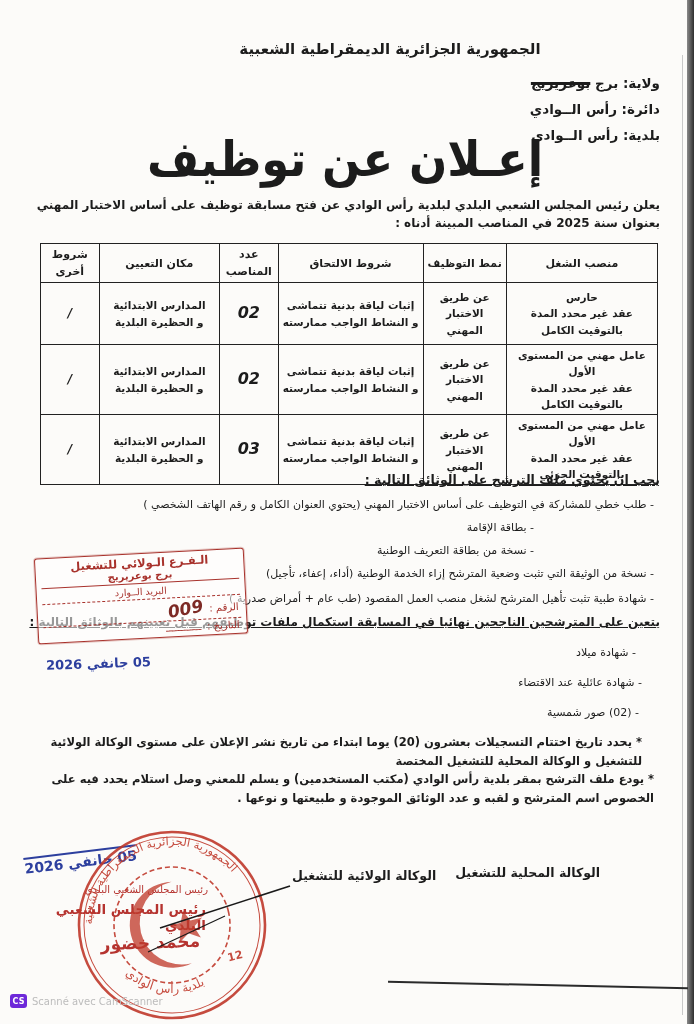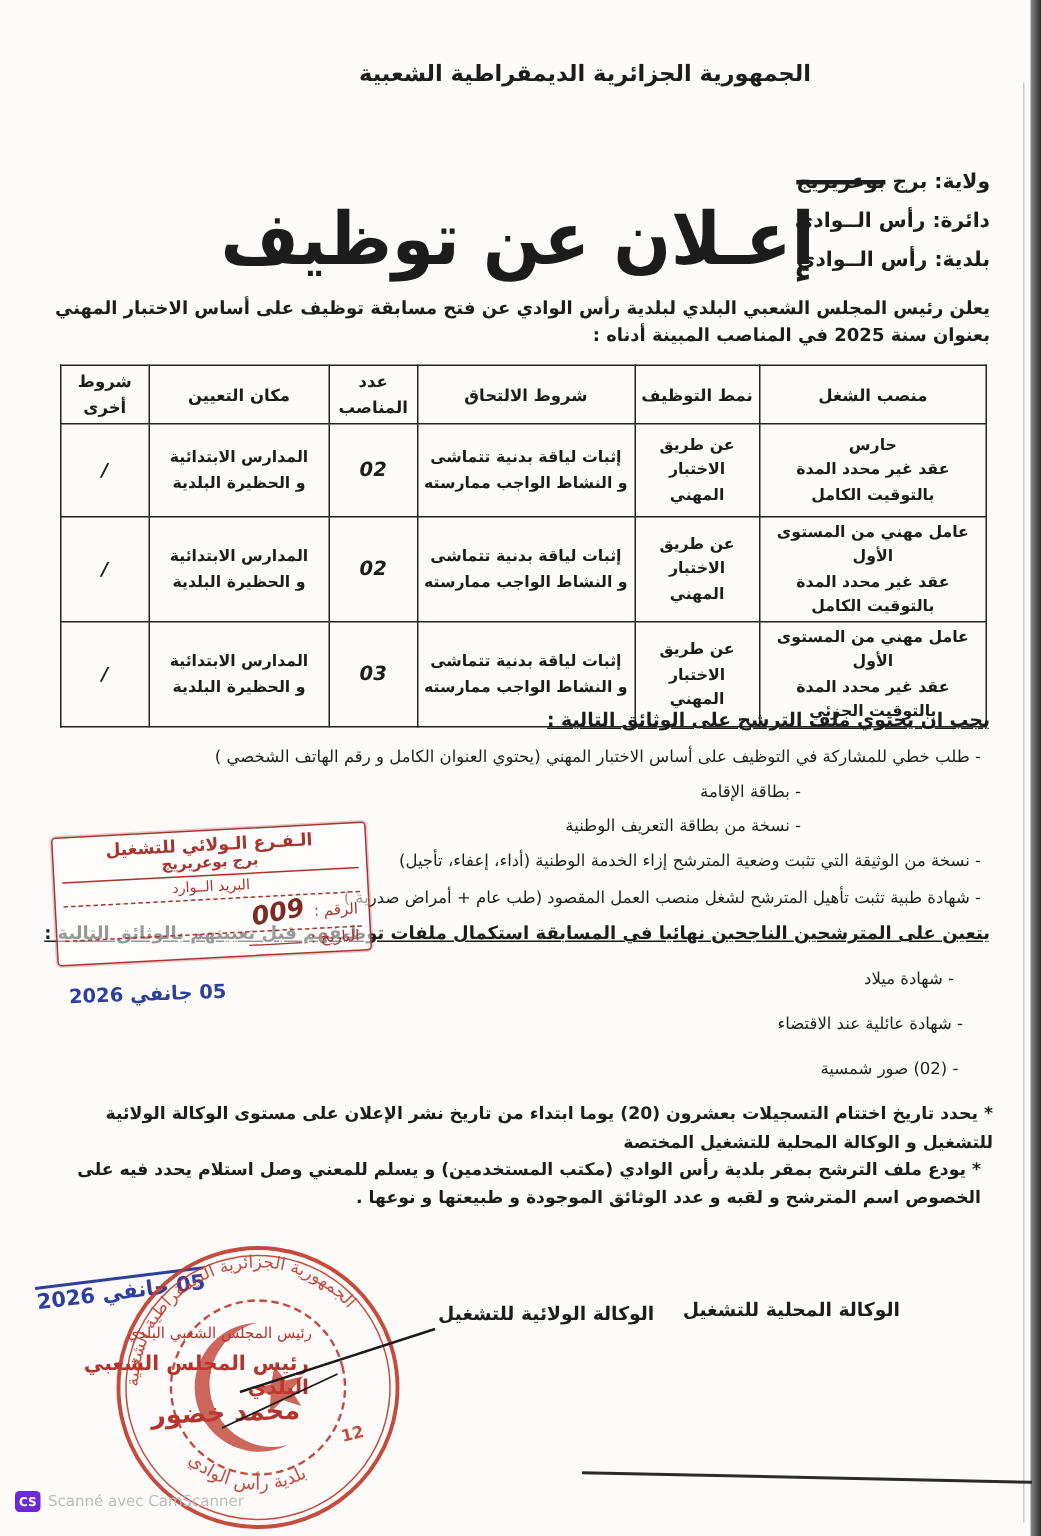--- a/index.html
+++ b/index.html
@@ -6,32 +6,32 @@
   #page{position:relative;width:694px;height:1024px;background:#fcfbf9;overflow:hidden;
         font-family:"DejaVu Sans",sans-serif;color:#1c1c1c;margin:0 auto;}
   .abs{position:absolute;}
   .rtl{direction:rtl;unicode-bidi:plaintext;}
   
   #edge-right{right:0;top:0;width:7px;height:1024px;background:linear-gradient(to right,#8a8a8a,#2e2e2e);}
   #edge-right-line{right:11px;top:55px;width:1px;height:960px;background:#c9c9c9;}
   #edge-bottom-line{left:388px;top:984px;width:300px;height:2px;background:#2a2a2a;transform:rotate(1.2deg);}
   
   #republic{left:205px;top:40px;width:370px;text-align:center;font-size:15px;font-weight:bold;}
-  #region-block{right:34px;top:70px;text-align:right;font-size:13.5px;font-weight:bold;line-height:26px;margin-top:38px;}
+  #region-block{right:34px;top:70px;text-align:right;font-size:13.5px;font-weight:bold;line-height:26px;}
   .struck{text-decoration:line-through;text-decoration-thickness:2.5px;}
   #title{left:120px;top:133px;width:450px;text-align:center;font-size:45px;font-weight:bold;
          letter-spacing:1px;transform:scaleY(1.08);}
   #intro{right:34px;top:196px;width:625px;text-align:right;font-size:12px;font-weight:bold;line-height:18px;}
   #intro .l2{text-align:right;}
   
   #jobs-table{left:40px;top:243px;width:618px;border-collapse:collapse;direction:rtl;table-layout:fixed;}
   #jobs-table th,#jobs-table td{border:1.5px solid #222;text-align:center;vertical-align:middle;
          font-size:10.5px;font-weight:bold;padding:2px 3px;line-height:1.55;}
   #jobs-table th{height:30px;font-size:11px;}
-  #jobs-table td.num{font-style:italic;font-size:13px;}
+  #jobs-table td.num{font-style:italic;font-size:16px;}
   #jobs-table td.slash{font-style:italic;font-size:12px;}
   .c-pos{width:24.5%;} .c-mode{width:13.5%;} .c-cond{width:23.5%;}
   .c-num{width:9.5%;} .c-loc{width:19.5%;} .c-other{width:9.5%;}
   
   .sec-head{text-align:right;font-weight:bold;font-size:12.5px;text-decoration:underline;}
   .doc-item{text-align:right;font-size:11px;white-space:nowrap;}
   .note{text-align:right;font-size:11.5px;font-weight:bold;line-height:19px;}
   #remark{right:54px;top:810px;font-size:11.5px;text-align:right;}
   #remark .lbl{font-weight:bold;}
   
@@ -179,21 +179,21 @@
   <div class="abs rtl doc-item" style="right:160px;top:521px;">- بطاقة الإقامة</div>
   <div class="abs rtl doc-item" style="right:160px;top:544px;">- نسخة من بطاقة التعريف الوطنية</div>
   <div class="abs rtl doc-item" style="right:40px;top:567px;">- نسخة من الوثيقة التي تثبت وضعية المترشح إزاء الخدمة الوطنية  (أداء، إعفاء، تأجيل)</div>
   <div class="abs rtl doc-item" style="right:40px;top:592px;">- شهادة طبية تثبت تأهيل المترشح لشغل منصب العمل المقصود (طب عام + أمراض صدرية )</div>
 
   <div class="abs rtl sec-head" style="right:34px;top:615px;font-size:12px;">يتعين على المترشحين الناجحين نهائيا في المسابقة استكمال  ملفات توظيفهم قبل تعيينهم  بالوثائق التالية :</div>
   <div class="abs rtl doc-item" style="right:58px;top:646px;">- شهادة ميلاد</div>
   <div class="abs rtl doc-item" style="right:52px;top:676px;">- شهادة عائلية عند الاقتضاء</div>
   <div class="abs rtl doc-item" style="right:55px;top:706px;">- (02) صور شمسية</div>
 
-  <div class="abs rtl note" style="right:32px;top:733px;width:600px;text-align:right;">* يحدد تاريخ اختتام التسجيلات بعشرون (20) يوما ابتداء من تاريخ نشر الإعلان على مستوى  الوكالة الولائية للتشغيل و الوكالة المحلية للتشغيل المختصة</div>
+  <div class="abs rtl note" style="right:52px;top:733px;width:600px;text-align:right;">* يحدد تاريخ اختتام التسجيلات بعشرون (20) يوما ابتداء من تاريخ نشر الإعلان على مستوى  الوكالة الولائية للتشغيل و الوكالة المحلية للتشغيل المختصة</div>
   <div class="abs rtl note" style="right:40px;top:770px;width:610px;">* يودع ملف الترشح بمقر بلدية رأس الوادي (مكتب المستخدمين) و يسلم للمعني وصل استلام يحدد فيه على الخصوص اسم المترشح و لقبه و عدد الوثائق الموجودة و طبيعتها و نوعها .</div>
 
 
   <div class="abs rtl agency" style="right:94px;top:865px;">الوكالة المحلية للتشغيل</div>
   <div class="abs rtl agency" style="left:292px;top:868px;">الوكالة الولائية للتشغيل</div>
 
   <div class="abs rtl" id="rect-stamp">
     <div class="r1">الـفـرع الـولائي للتشغيل</div>
     <div class="r2">برج بوعريريج</div>
     <div class="r3">البريد الــوارد</div>

